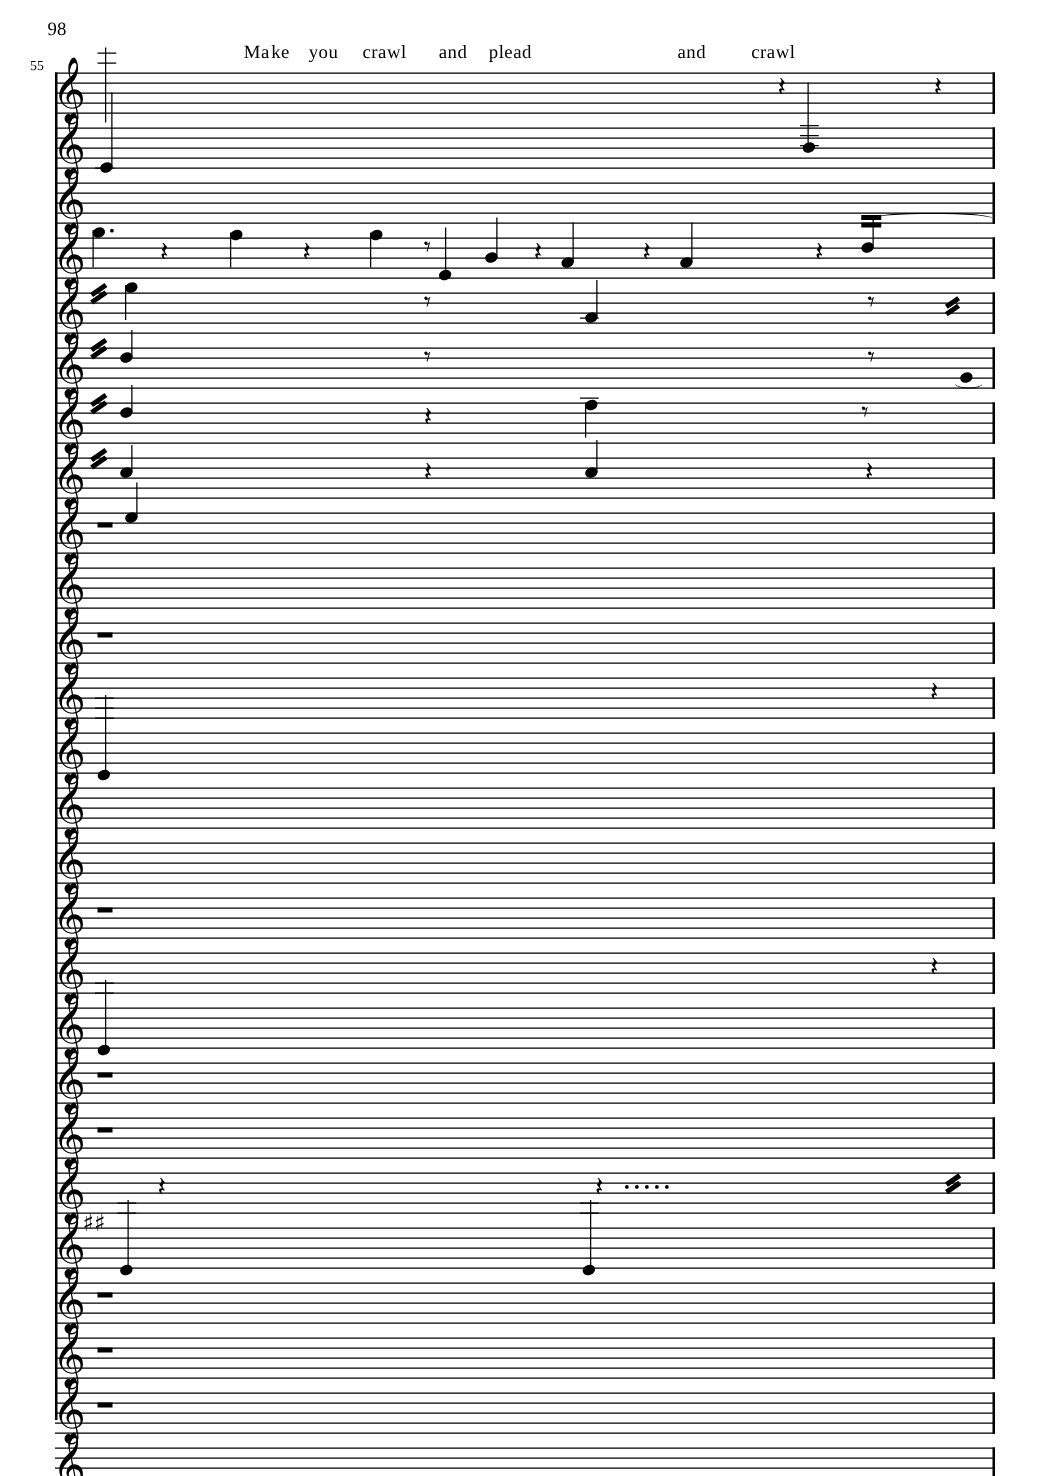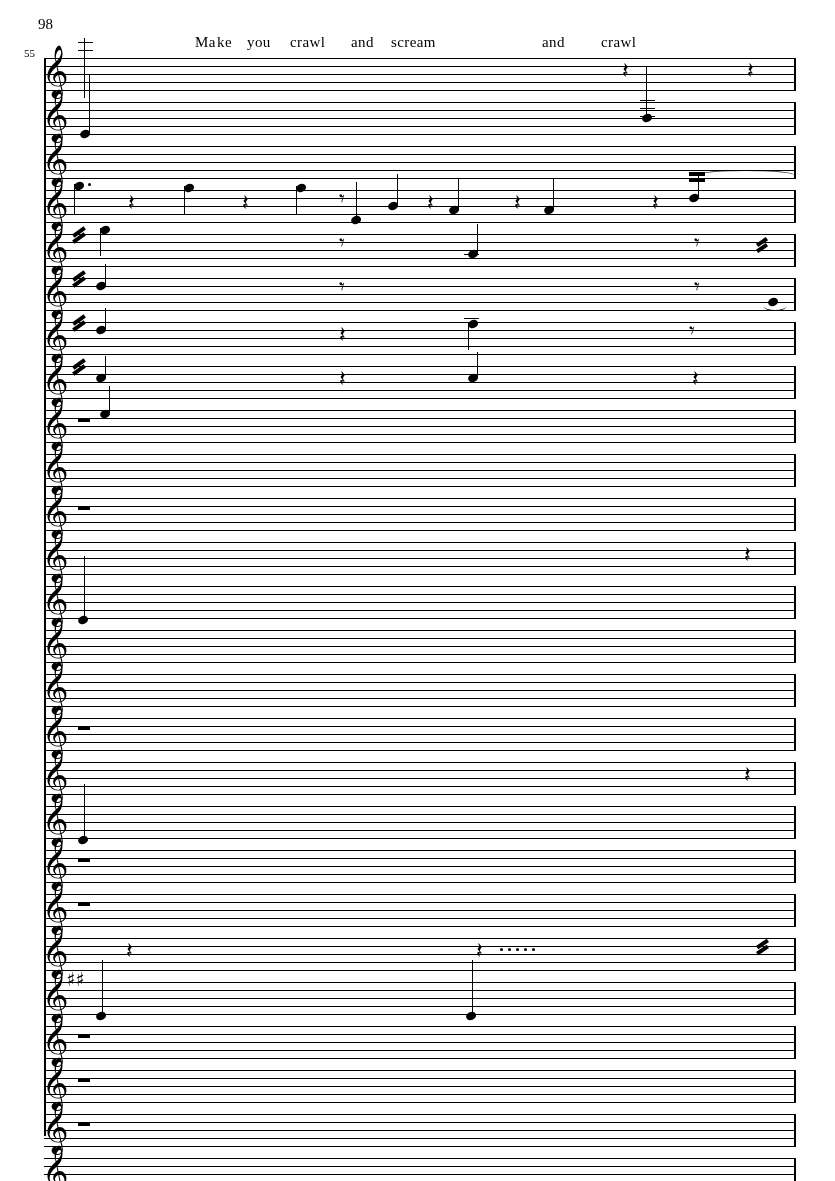--- a/index.html
+++ b/index.html
@@ -171,21 +171,21 @@
 
   <div class="page-number">98</div>
   <div class="measure-number">55</div>
 
   <div class="lyrics">
     <span class="lyric-word" style="position:absolute;left:0px;">Ma</span>
     <span class="lyric-word" style="position:absolute;left:22px;">ke</span>
     <span class="lyric-word" style="position:absolute;left:52px;text-align:right;">you</span>
     <span class="lyric-word" style="position:absolute;left:95px;">crawl</span>
     <span class="lyric-word" style="position:absolute;left:156px;">and</span>
-    <span class="lyric-word" style="position:absolute;left:196px;">scream</span>
+    <span class="lyric-word" style="position:absolute;left:196px;">plead</span>
     <span class="lyric-word" style="position:absolute;left:347px;">and</span>
     <span class="lyric-word" style="position:absolute;left:406px;">crawl</span>
   </div>
 
   <div class="system-bar" style="top:58px;height:1078px;"></div>
 
   <div class="system">
 
     <div class="staff" style="top:0px;">
       <div class="line l0"></div>

